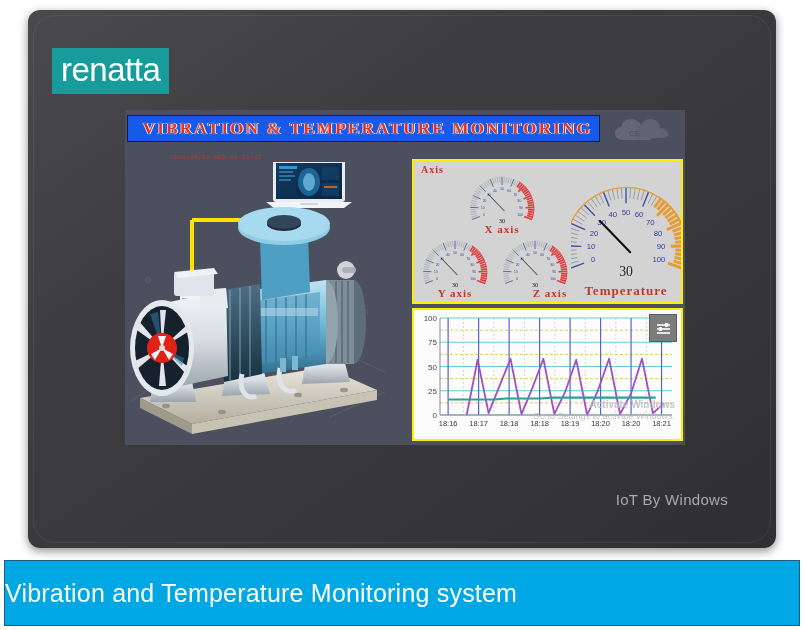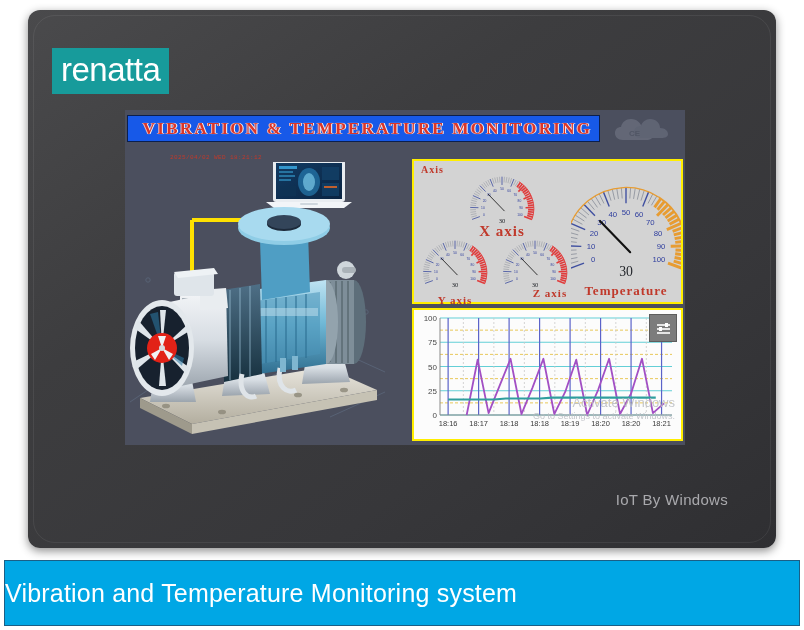--- a/index.html
+++ b/index.html
@@ -44,21 +44,21 @@
     letter-spacing:1px;white-space:nowrap;text-align:center;}
 
   
   .trend{position:absolute;left:287px;top:198px;width:271px;height:133px;background:#fafafa;
     border:2px solid #ffee00;box-sizing:border-box;}
   .trendinner{position:absolute;left:0;top:0;right:0;bottom:0;background:#fcfcfc;}
   .tbtn{position:absolute;right:4px;top:4px;width:26px;height:26px;background:#7c7c7c;
     border:1px solid #5d5d5d;display:flex;align-items:center;justify-content:center;}
   .watermark{position:absolute;right:6px;bottom:18px;text-align:right;color:#b9bcc2;
     font-size:9px;line-height:1.15;pointer-events:none;opacity:.85;}
-  .watermark b{font-weight:400;font-size:13px;display:block;}
+  .watermark b{font-weight:700;font-size:10px;display:block;}
 
   
   .caption{position:absolute;left:4px;top:560px;width:796px;height:66px;background:#00a7e5;
     border:1px solid #1b5f86;box-sizing:border-box;display:flex;align-items:center;justify-content:flex-start;}
   .caption span{color:#ffffff;font-size:25px;letter-spacing:.2px;}
 </style>
 </head>
 <body>
 
 <div class="page">
@@ -308,21 +308,21 @@
             <text x="46.963690549126255" y="39.734001861075804" text-anchor="middle" dominant-baseline="middle" font-family="Liberation Sans, sans-serif" font-size="6" fill="#2f3e9e">40</text>
             <text x="59.99999999999999" y="37.2" text-anchor="middle" dominant-baseline="middle" font-family="Liberation Sans, sans-serif" font-size="6" fill="#2f3e9e">50</text>
             <text x="73.03630945087373" y="39.734001861075804" text-anchor="middle" dominant-baseline="middle" font-family="Liberation Sans, sans-serif" font-size="6" fill="#2f3e9e">60</text>
             <text x="84.17411129197308" y="46.966974948214926" text-anchor="middle" dominant-baseline="middle" font-family="Liberation Sans, sans-serif" font-size="6" fill="#2f3e9e">70</text>
             <text x="91.79138192596251" y="57.84556482096215" text-anchor="middle" dominant-baseline="middle" font-family="Liberation Sans, sans-serif" font-size="6" fill="#2f3e9e">80</text>
             <text x="94.77880078026453" y="70.78549751475298" text-anchor="middle" dominant-baseline="middle" font-family="Liberation Sans, sans-serif" font-size="6" fill="#2f3e9e">90</text>
             <text x="92.70130320334961" y="83.90230098773328" text-anchor="middle" dominant-baseline="middle" font-family="Liberation Sans, sans-serif" font-size="6" fill="#2f3e9e">100</text>
             <line x1="64.02901854866218" y1="76.17217084196417" x2="35.02008499829445" y2="46.132540779822115" stroke="#111111" stroke-width="1.5" stroke-linecap="round"></line>
             <text x="60" y="97.52" text-anchor="middle" font-family="Liberation Serif, serif" font-size="12" fill="#23262b">30</text>
           </svg>
-        <div class="gcap" style="left:55px;top:62px;width:66px;font-size:15px;">X axis</div>
+        <div class="gcap" style="left:55px;top:62px;width:66px;font-size:11px;">X axis</div>
 
         <svg id="gauge-y" class="gaugesvg" style="position:absolute;left:8px;top:72px;" width="66" height="56" viewBox="0 0 120 102">
             <line x1="5.497827994417321" y1="91.83716831288879" x2="19.668392715868812" y2="86.6795045515377" stroke="#3f4fa0" stroke-width="1.5" stroke-linecap="butt"></line>
             <line x1="4.136571125735827" y1="87.59734959568542" x2="14.19198832310338" y2="84.78982666846204" stroke="#8a8f9a" stroke-width="0.9" stroke-linecap="butt"></line>
             <line x1="3.104600989746892" y1="83.26559237075837" x2="13.345772811592447" y2="81.23778574402186" stroke="#8a8f9a" stroke-width="0.9" stroke-linecap="butt"></line>
             <line x1="2.4080005298208604" y1="78.86743016177707" x2="12.7745604344531" y2="77.6312927326572" stroke="#8a8f9a" stroke-width="0.9" stroke-linecap="butt"></line>
             <line x1="2.0508758542662164" y1="74.42878791629359" x2="12.481718200498293" y2="73.99160609136074" stroke="#8a8f9a" stroke-width="0.9" stroke-linecap="butt"></line>
             <line x1="2.0353320328924482" y1="69.97582919125495" x2="17.106145704340406" y2="70.50211360152866" stroke="#3f4fa0" stroke-width="1.5" stroke-linecap="butt"></line>
             <line x1="2.361460688685412" y1="65.53480193203312" x2="12.736397764722035" y2="66.69853758426716" stroke="#8a8f9a" stroke-width="0.9" stroke-linecap="butt"></line>
             <line x1="3.027339457736062" y1="61.13188375402797" x2="13.282418355343566" y2="63.08814467830293" stroke="#8a8f9a" stroke-width="0.9" stroke-linecap="butt"></line>
@@ -377,21 +377,21 @@
             <text x="46.963690549126255" y="39.734001861075804" text-anchor="middle" dominant-baseline="middle" font-family="Liberation Sans, sans-serif" font-size="6" fill="#2f3e9e">40</text>
             <text x="59.99999999999999" y="37.2" text-anchor="middle" dominant-baseline="middle" font-family="Liberation Sans, sans-serif" font-size="6" fill="#2f3e9e">50</text>
             <text x="73.03630945087373" y="39.734001861075804" text-anchor="middle" dominant-baseline="middle" font-family="Liberation Sans, sans-serif" font-size="6" fill="#2f3e9e">60</text>
             <text x="84.17411129197308" y="46.966974948214926" text-anchor="middle" dominant-baseline="middle" font-family="Liberation Sans, sans-serif" font-size="6" fill="#2f3e9e">70</text>
             <text x="91.79138192596251" y="57.84556482096215" text-anchor="middle" dominant-baseline="middle" font-family="Liberation Sans, sans-serif" font-size="6" fill="#2f3e9e">80</text>
             <text x="94.77880078026453" y="70.78549751475298" text-anchor="middle" dominant-baseline="middle" font-family="Liberation Sans, sans-serif" font-size="6" fill="#2f3e9e">90</text>
             <text x="92.70130320334961" y="83.90230098773328" text-anchor="middle" dominant-baseline="middle" font-family="Liberation Sans, sans-serif" font-size="6" fill="#2f3e9e">100</text>
             <line x1="64.02901854866218" y1="76.17217084196417" x2="35.02008499829445" y2="46.132540779822115" stroke="#111111" stroke-width="1.5" stroke-linecap="round"></line>
             <text x="60" y="97.52" text-anchor="middle" font-family="Liberation Serif, serif" font-size="12" fill="#23262b">30</text>
           </svg>
-        <div class="gcap" style="left:8px;top:126px;width:66px;font-size:11px;margin-top:7px;">Y axis</div>
+        <div class="gcap" style="left:8px;top:126px;width:66px;font-size:11px;">Y axis</div>
 
         <svg id="gauge-z" class="gaugesvg" style="position:absolute;left:88px;top:72px;" width="66" height="56" viewBox="0 0 120 102">
             <line x1="5.497827994417321" y1="91.83716831288879" x2="19.668392715868812" y2="86.6795045515377" stroke="#3f4fa0" stroke-width="1.5" stroke-linecap="butt"></line>
             <line x1="4.136571125735827" y1="87.59734959568542" x2="14.19198832310338" y2="84.78982666846204" stroke="#8a8f9a" stroke-width="0.9" stroke-linecap="butt"></line>
             <line x1="3.104600989746892" y1="83.26559237075837" x2="13.345772811592447" y2="81.23778574402186" stroke="#8a8f9a" stroke-width="0.9" stroke-linecap="butt"></line>
             <line x1="2.4080005298208604" y1="78.86743016177707" x2="12.7745604344531" y2="77.6312927326572" stroke="#8a8f9a" stroke-width="0.9" stroke-linecap="butt"></line>
             <line x1="2.0508758542662164" y1="74.42878791629359" x2="12.481718200498293" y2="73.99160609136074" stroke="#8a8f9a" stroke-width="0.9" stroke-linecap="butt"></line>
             <line x1="2.0353320328924482" y1="69.97582919125495" x2="17.106145704340406" y2="70.50211360152866" stroke="#3f4fa0" stroke-width="1.5" stroke-linecap="butt"></line>
             <line x1="2.361460688685412" y1="65.53480193203312" x2="12.736397764722035" y2="66.69853758426716" stroke="#8a8f9a" stroke-width="0.9" stroke-linecap="butt"></line>
             <line x1="3.027339457736062" y1="61.13188375402797" x2="13.282418355343566" y2="63.08814467830293" stroke="#8a8f9a" stroke-width="0.9" stroke-linecap="butt"></line>

